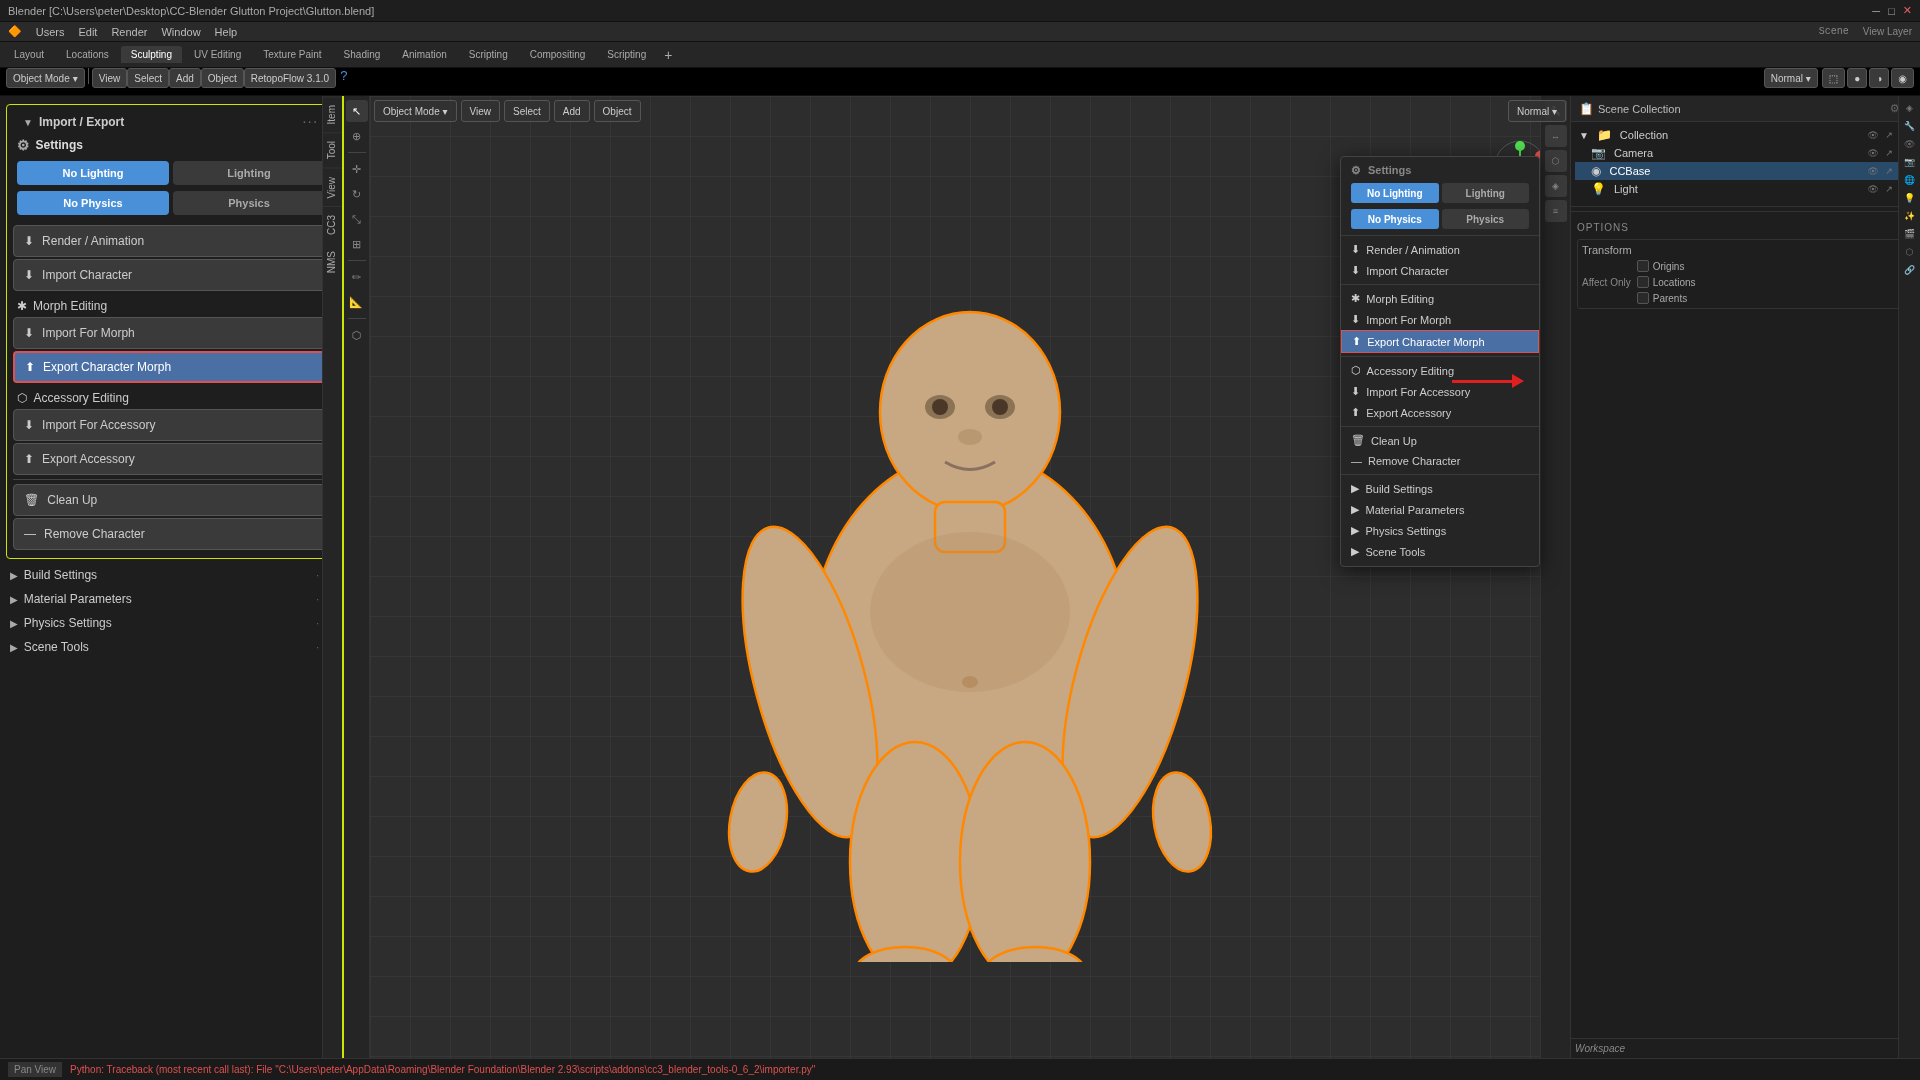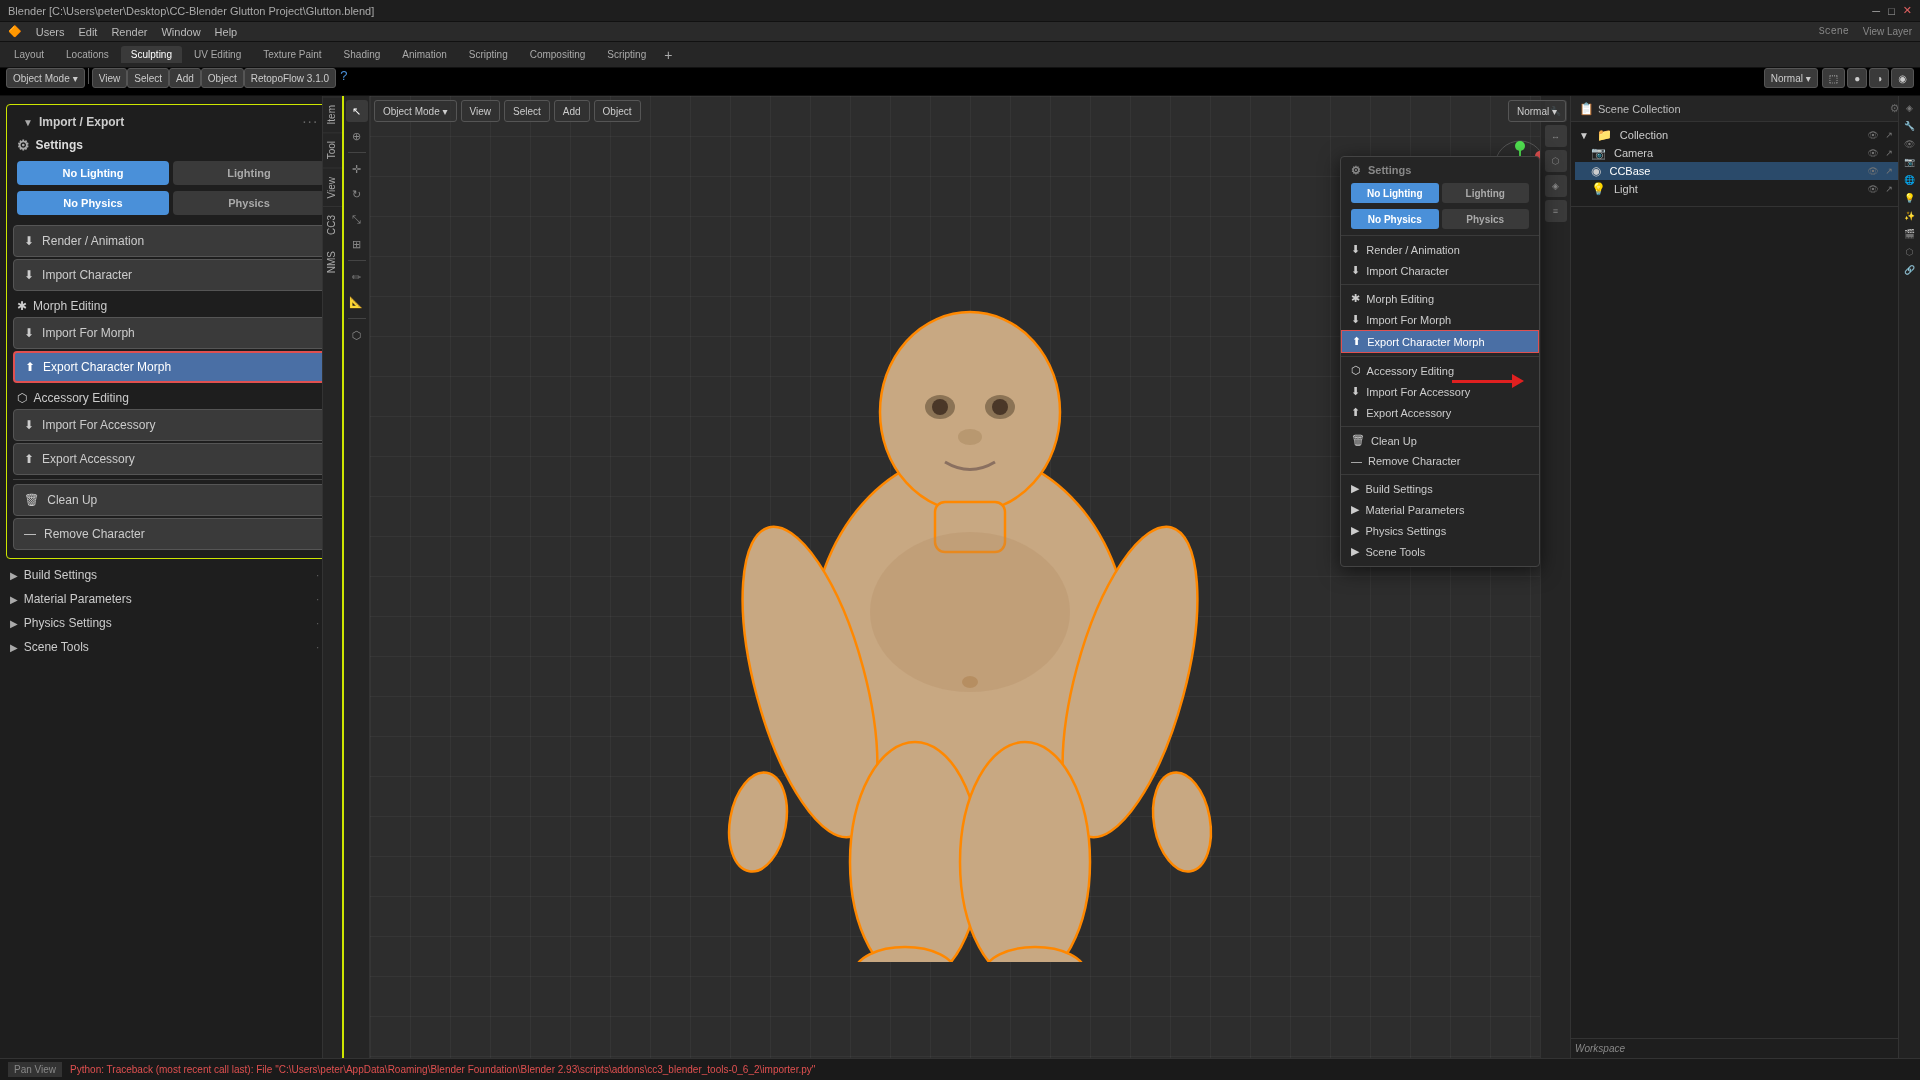--- a/index.html
+++ b/index.html
@@ -890,20 +890,43 @@
         <div class="sc-icons">
           <div class="sc-icon-btn">👁</div>
           <div class="sc-icon-btn">↗</div>
           <div class="sc-icon-btn">📷</div>
         </div>
       </div>
     </div>
 
     <div style="height:1px;background:#333;margin:4px 0;"></div>
 
+    <div class="options-panel">
+      <div class="options-title">Options</div>
+      <div class="transform-section">
+        <div class="transform-title">Transform</div>
+        <div class="affect-row">
+          <span class="affect-label">Affect Only</span>
+          <div class="affect-options">
+            <div class="affect-opt">
+              <div class="affect-checkbox"></div>
+              <span>Origins</span>
+            </div>
+            <div class="affect-opt">
+              <div class="affect-checkbox"></div>
+              <span>Locations</span>
+            </div>
+            <div class="affect-opt">
+              <div class="affect-checkbox"></div>
+              <span>Parents</span>
+            </div>
+          </div>
+        </div>
+      </div>
+    </div>
 
     <div style="margin-top:auto;padding:4px;border-top:1px solid #333;font-size:10px;color:#888;font-style:italic;">
       <span>Workspace</span>
     </div>
 
     <div style="position:absolute;right:0;top:0;bottom:0;width:22px;background:#222;border-left:1px solid #333;display:flex;flex-direction:column;align-items:center;padding:4px 0;gap:2px;">
       <div class="sc-icon-btn" style="width:16px;height:16px;">◈</div>
       <div class="sc-icon-btn" style="width:16px;height:16px;">🔧</div>
       <div class="sc-icon-btn" style="width:16px;height:16px;">👁</div>
       <div class="sc-icon-btn" style="width:16px;height:16px;">📷</div>

